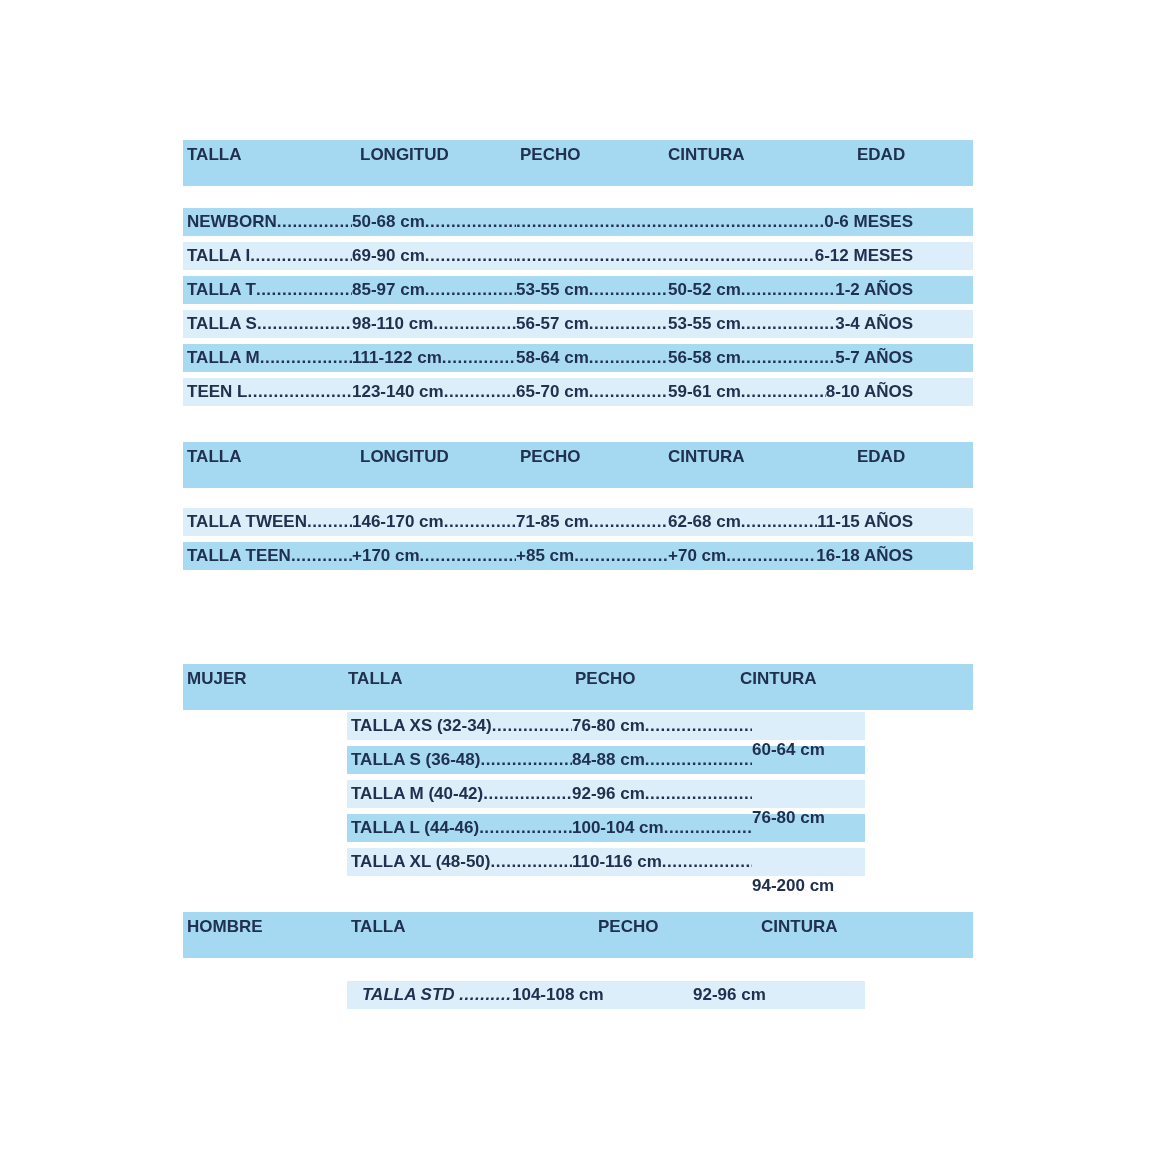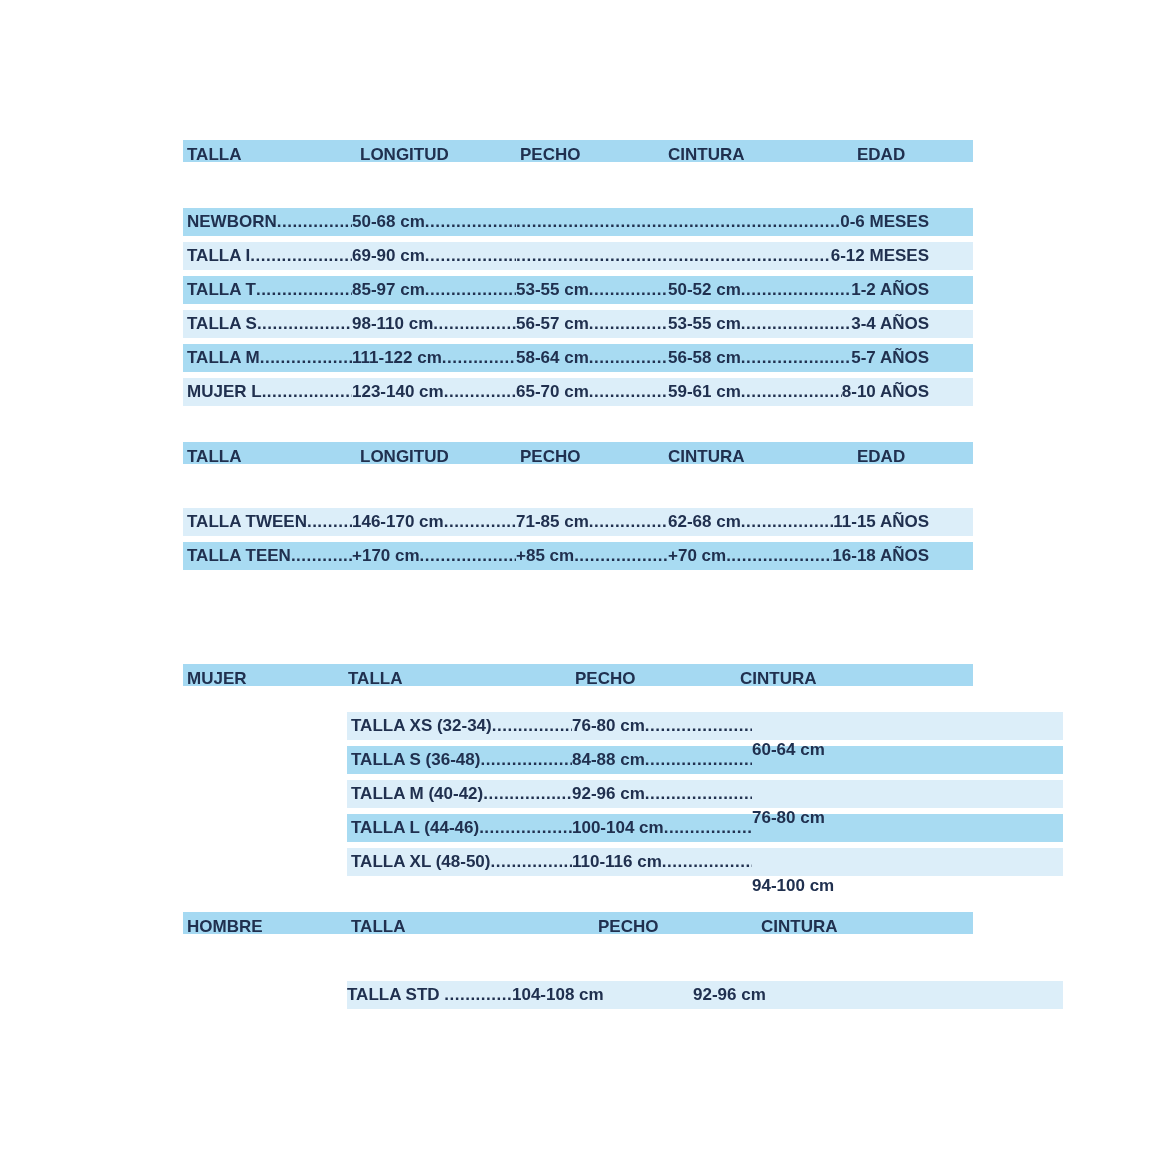--- a/index.html
+++ b/index.html
@@ -3,52 +3,52 @@
 <meta charset="utf-8">
 <style>
   html,body{margin:0;padding:0;}
   body{
     width:1160px;height:1160px;background:#ffffff;
     font-family:"Liberation Sans",sans-serif;
     position:relative;overflow:hidden;
   }
   .canvas{position:absolute;left:0;top:0;width:1160px;height:1160px;}
   .bar{
-    position:absolute;height:22px;width:790px;left:183px;
+    position:absolute;height:46px;width:790px;left:183px;
     background:var(--header_bg);
   }
   .hcell{
     position:absolute;top:0;line-height:29px;
     font-size:17px;font-weight:700;color:var(--text);
     white-space:nowrap;
   }
   .rows{position:absolute;left:183px;width:790px;}
-  .rows.indented{left:347px;width:716px;}
+  .rows.indented{left:347px;width:518px;}
   .row{
     display:flex;height:28px;line-height:28px;margin-bottom:6px;
     font-size:17px;font-weight:700;color:var(--text);
     box-sizing:border-box;white-space:nowrap;
   }
   .row.medium{background:var(--row_medium);}
   .row.light{background:var(--row_light);align-items:center;}
-  .row.pad-r{padding-right:44px;}
+  .row.pad-r{padding-right:60px;}
   .cell{display:flex;overflow:hidden;white-space:nowrap;box-sizing:border-box;}
   .cell .dots{flex:1 1 0;overflow:hidden;white-space:nowrap;letter-spacing:0.5px;}
   
   .c-label{width:169px;padding-left:4px;}
   .c-long{width:164px;}
   .c-pecho{width:152px;}
   .c-cint{flex:1 1 0;}
   .c-edad{flex:0 0 auto;}
   
   .w-label{width:225px;padding-left:4px;}
   .w-pecho{width:180px;}
   .w-cint{flex:0 0 auto;margin-top:48px;}
   
-  .m-label{width:165px;padding-left:0;}
+  .m-label{width:165px;padding-left:15px;font-style:italic;}
   .m-pecho{width:181px;flex-direction:column;}
   .m-cint{flex:0 0 auto;}
 </style>
 </head>
 <body>
 
 <div class="canvas">
 
   <div class="bar" style="top:140px;">
     <span class="hcell" style="left:4px;">TALLA</span>
@@ -165,21 +165,21 @@
           <span>56-58 cm</span>
           <span class="dots">........................................................................................................................................................................................................</span>
         </span>
       <span class="cell c-edad">
           <span>5-7 AÑOS</span>
         </span>
     </div>
 
     <div class="row light pad-r">
       <span class="cell c-label">
-          <span>MUJER L</span>
+          <span>TEEN L</span>
           <span class="dots">........................................................................................................................................................................................................</span>
         </span>
       <span class="cell c-long">
           <span>123-140 cm</span>
           <span class="dots">........................................................................................................................................................................................................</span>
         </span>
       <span class="cell c-pecho">
           <span>65-70 cm</span>
           <span class="dots">........................................................................................................................................................................................................</span>
         </span>
@@ -316,21 +316,21 @@
     <div class="row light">
       <span class="cell w-label">
           <span>TALLA XL (48-50)</span>
           <span class="dots">........................................................................................................................................................................................................</span>
         </span>
       <span class="cell w-pecho">
           <span>110-116 cm</span>
           <span class="dots">........................................................................................................................................................................................................</span>
         </span>
       <span class="cell w-cint">
-          <span>94-100 cm</span>
+          <span>94-200 cm</span>
         </span>
     </div>
   </div>
 
   <div class="bar" style="top:912px;">
     <span class="hcell" style="left:4px;">HOMBRE</span>
     <span class="hcell" style="left:168px;">TALLA</span>
     <span class="hcell" style="left:415px;">PECHO</span>
     <span class="hcell" style="left:578px;">CINTURA</span>
   </div>

